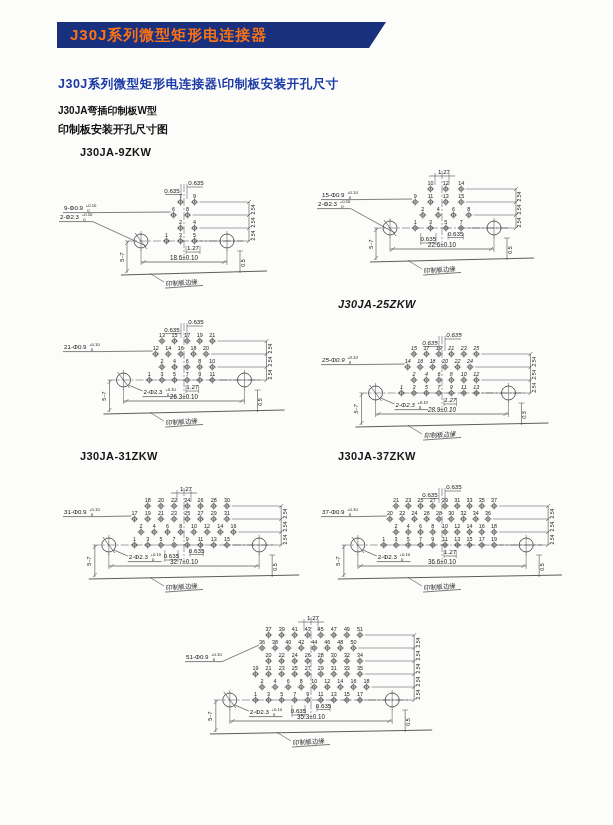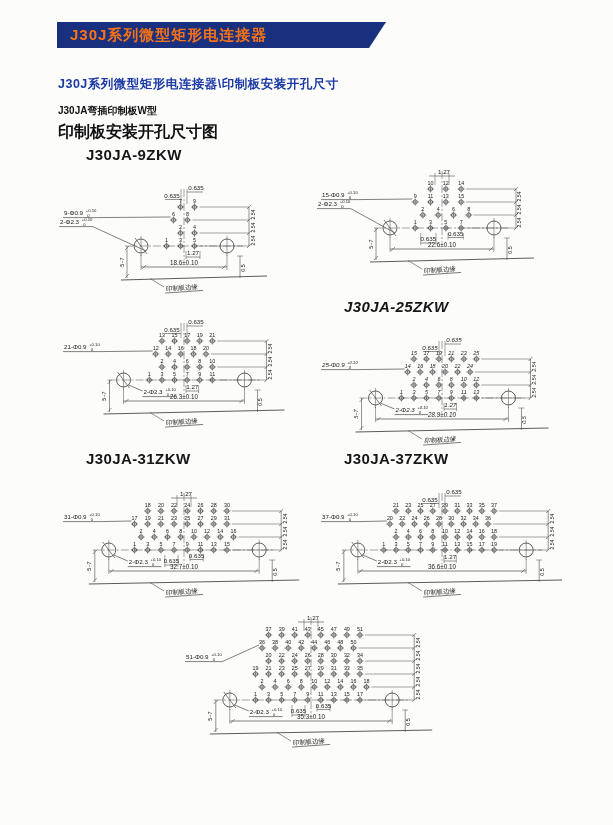--- a/index.html
+++ b/index.html
@@ -14,24 +14,24 @@
     background:#19307f;color:#f97316;font-weight:bold;font-size:15px;
     line-height:26px;padding-left:13px;letter-spacing:1px;
     clip-path:polygon(0 0,100% 0,calc(100% - 17px) 100%,0 100%);
     box-shadow:0 1px 0 #cdd3e6;
   }
   .section-title{
     position:absolute;left:58px;top:76px;font-weight:bold;font-size:12.5px;
     color:#1b3aa5;letter-spacing:.5px;text-align:center;
   }
   .sub1{position:absolute;left:58px;top:104px;font-weight:bold;font-size:10px;color:#111;}
-  .sub2{position:absolute;left:58px;top:122px;font-weight:bold;font-size:16px;color:#111;}
+  .sub2{position:absolute;left:58px;top:122px;font-weight:bold;font-size:11px;color:#111;}
   .fig{position:absolute;}
   .fig .fig-label{
-    font-weight:bold;font-size:15px;color:#161616;margin:0 0 1px 28px;letter-spacing:.4px;
+    font-weight:bold;font-size:11px;color:#161616;margin:0 0 1px 22px;letter-spacing:.4px;
   }
   .fig svg{display:block;}
   .f1{left:58px;top:146px;}  .f2{left:316px;top:146px;}
   .f3{left:58px;top:298px;}  .f4{left:316px;top:298px;font-style:italic;}
   .f5{left:58px;top:450px;}  .f6{left:316px;top:450px;}
   .f7{left:180px;top:604px;}
 </style>
 </head>
 <body>
 

